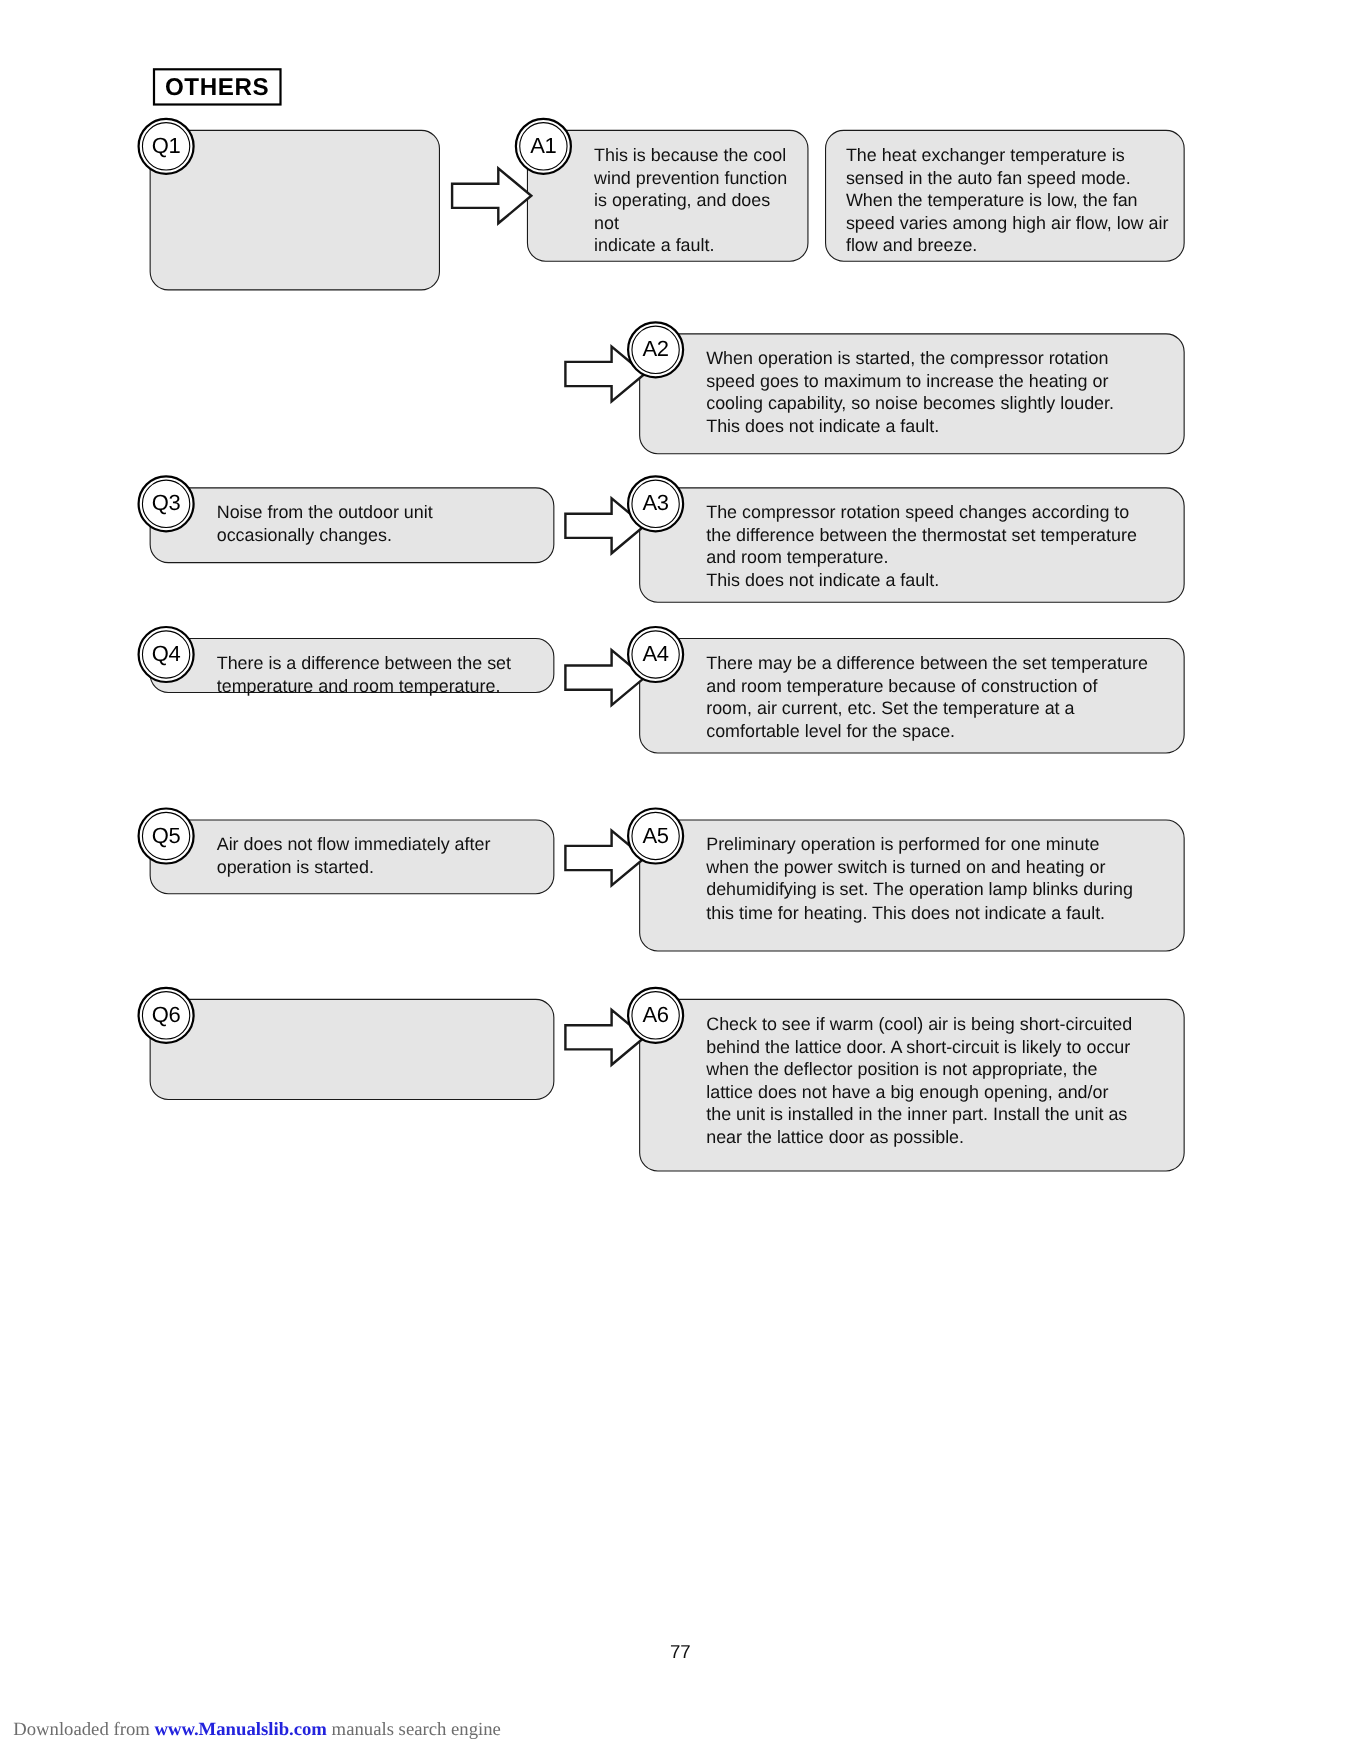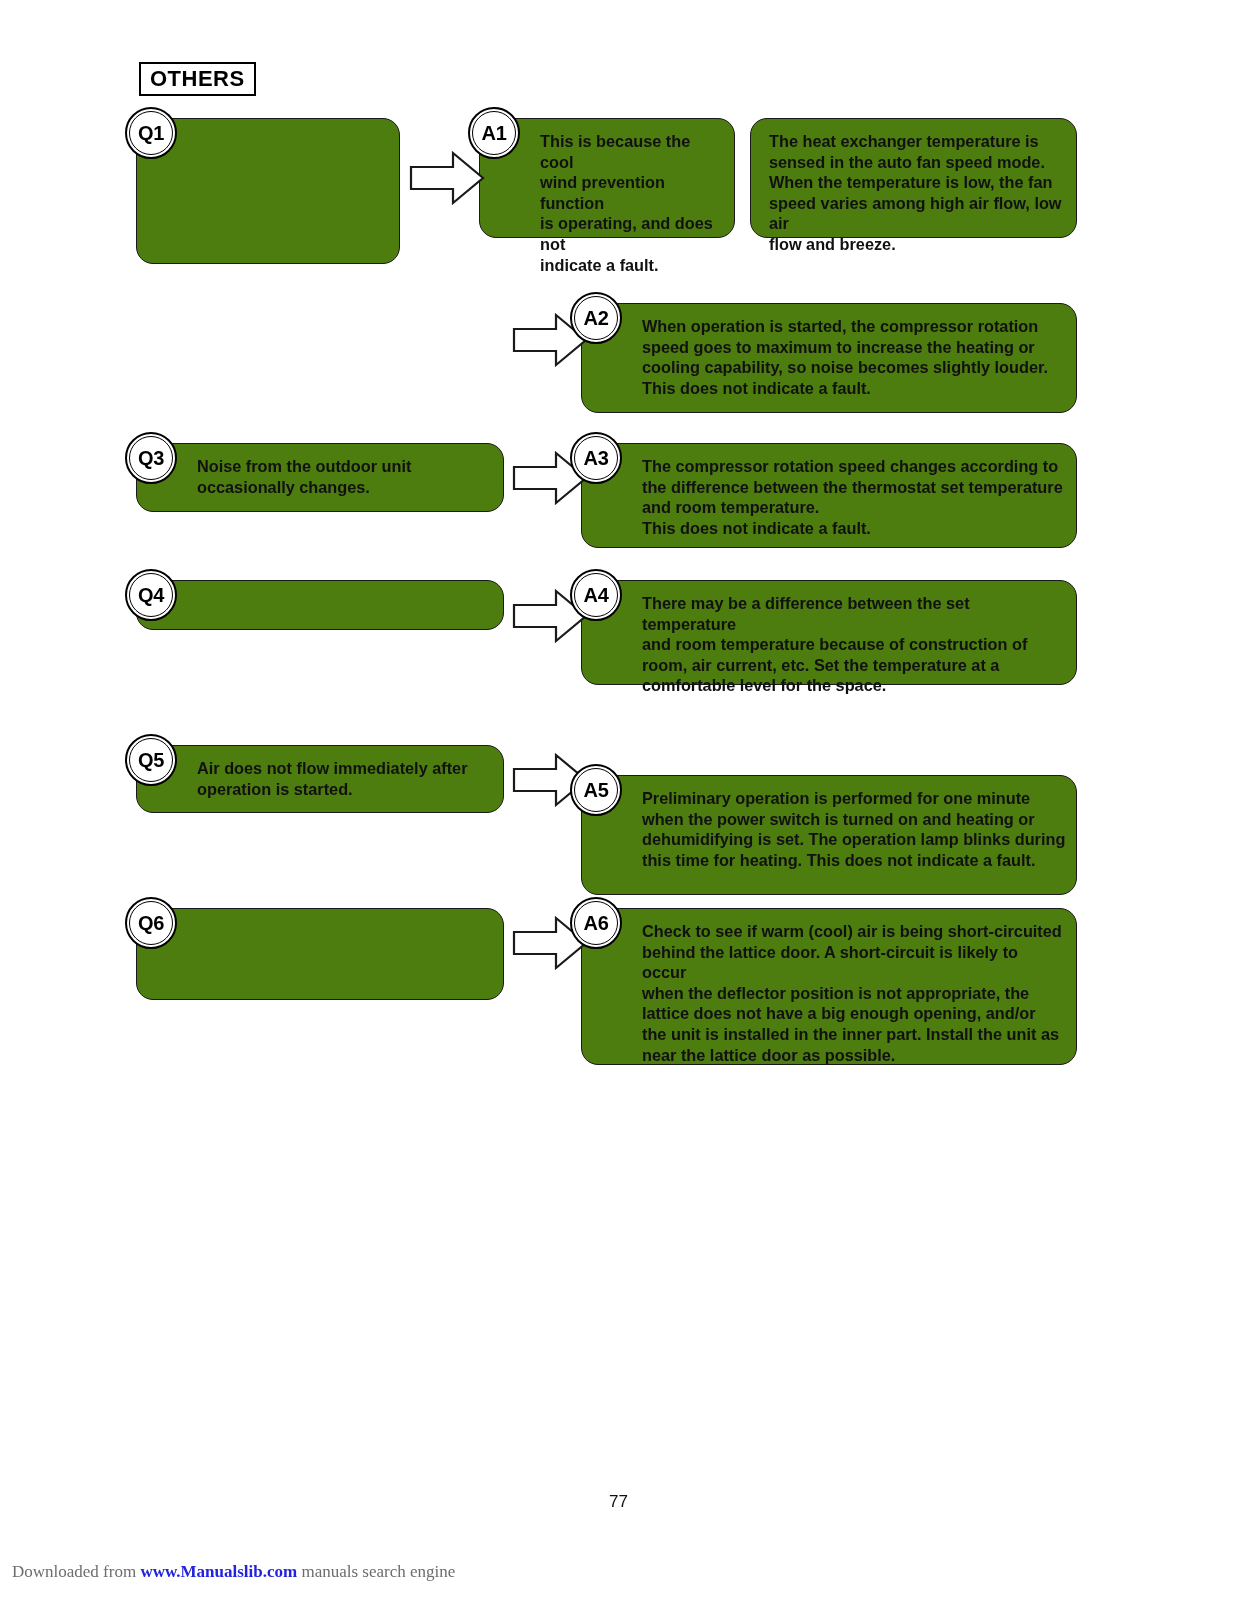--- a/index.html
+++ b/index.html
@@ -33,22 +33,21 @@
     line-height: 1.05;
     background: #fff;
   }
 
   
   .bubble {
     position: absolute;
     box-sizing: border-box;
     border: 1.6px solid #1a1a1a;
     border-radius: 17px;
-    background: #4d7c0f;
-    font-weight: bold;
+    background: #e5e5e5;
   }
   .bubble .bubble-text {
     position: absolute;
     left: 60px;
     top: 12px;
     right: 10px;
     font-size: 16.3px;
     line-height: 1.265;
     white-space: pre-line;
     color: #111;
@@ -183,20 +182,22 @@
   <div class="bubble" style="left:581px; top:443px; width:496px; height:105px;">
     <div class="badge">A3</div>
     <div class="bubble-text">The compressor rotation speed changes according to
 the difference between the thermostat set temperature
 and room temperature.
 This does not indicate a fault.</div>
   </div>
 
   <div class="bubble" style="left:136px; top:580px; width:368px; height:50px;">
     <div class="badge">Q4</div>
+    <div class="bubble-text">There is a difference between the set
+temperature and room temperature.</div>
   </div>
 
   <div class="arrow" style="left:512px; top:588px; width:76px; height:56px;">
     <svg width="76" height="56" viewBox="0 0 76 56">
       <polygon points="2,17 44,17 44,3 74,28 44,53 44,39 2,39" fill="#ffffff" stroke="#1a1a1a" stroke-width="2.2" stroke-linejoin="miter"></polygon>
     </svg>
   </div>
 
   <div class="bubble" style="left:581px; top:580px; width:496px; height:105px;">
     <div class="badge">A4</div>
@@ -211,21 +212,21 @@
     <div class="bubble-text">Air does not flow immediately after
 operation is started.</div>
   </div>
 
   <div class="arrow" style="left:512px; top:752px; width:76px; height:56px;">
     <svg width="76" height="56" viewBox="0 0 76 56">
       <polygon points="2,17 44,17 44,3 74,28 44,53 44,39 2,39" fill="#ffffff" stroke="#1a1a1a" stroke-width="2.2" stroke-linejoin="miter"></polygon>
     </svg>
   </div>
 
-  <div class="bubble" style="left:581px; top:745px; width:496px; height:120px;margin-top:30px;">
+  <div class="bubble" style="left:581px; top:745px; width:496px; height:120px;">
     <div class="badge">A5</div>
     <div class="bubble-text">Preliminary operation is performed for one minute
 when the power switch is turned on and heating or
 dehumidifying is set. The operation lamp blinks during
 this time for heating. This does not indicate a fault.</div>
   </div>
 
   <div class="bubble" style="left:136px; top:908px; width:368px; height:92px;">
     <div class="badge">Q6</div>
   </div>

